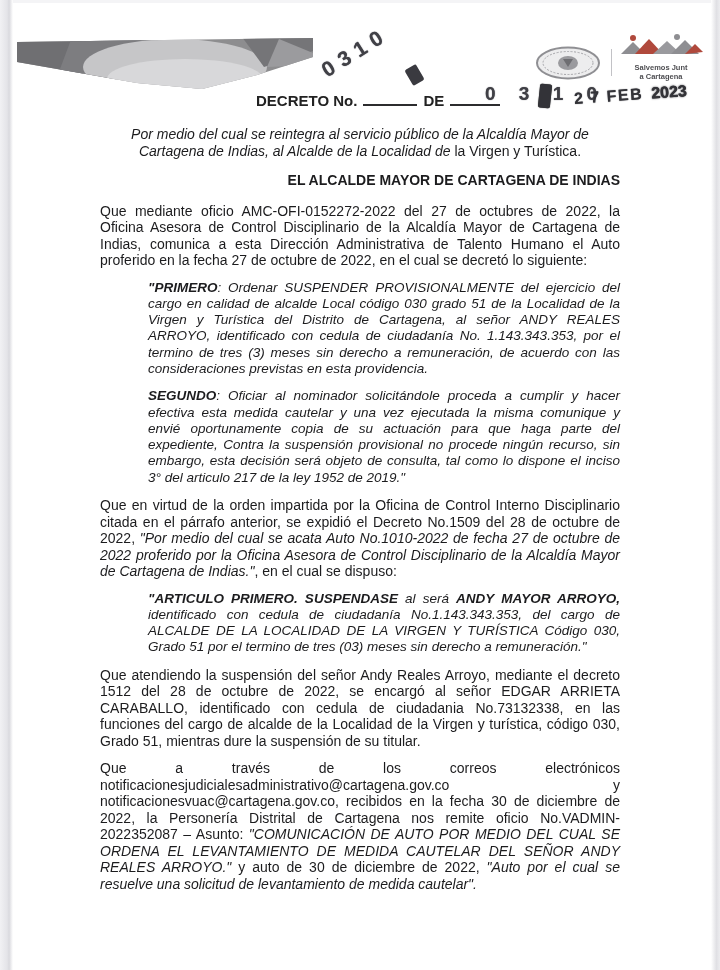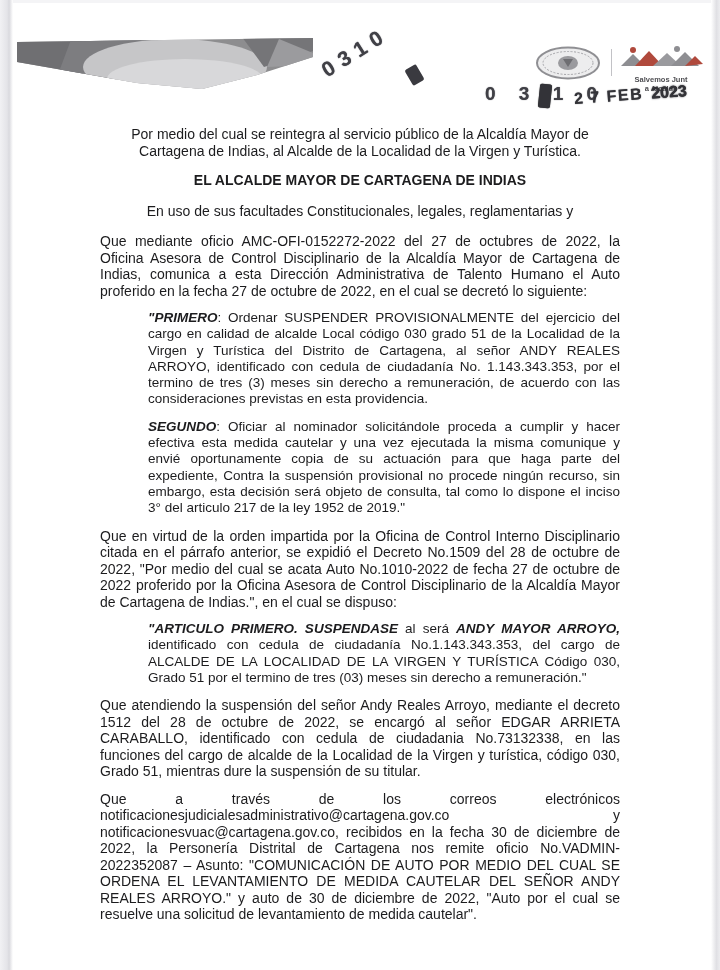--- a/index.html
+++ b/index.html
@@ -18,37 +18,37 @@
   .decreto-line{position:absolute;left:256px;top:92px;font-weight:bold;font-size:15px;color:#222;white-space:nowrap;}
   .blank{display:inline-block;border-bottom:2px solid #2c2c2e;width:54px;height:12px;margin:0 6px;}
   .blank2{width:50px;}
   .stamp{position:absolute;font-weight:bold;color:#404046;text-shadow:0 0 1px #55555c;}
   .stamp-rot{left:330px;top:58px;font-size:21px;letter-spacing:7px;transform:rotate(-32deg);transform-origin:left bottom;}
   .stamp-flat{left:485px;top:83px;font-size:19px;letter-spacing:9px;}
   .ink-blob{position:absolute;left:539px;top:84px;width:12px;height:24px;background:#333338;border-radius:2px;transform:rotate(6deg);box-shadow:0 0 1px #222;}
   .ink-dot{position:absolute;left:408px;top:66px;width:13px;height:18px;background:#3a3a40;border-radius:2px;transform:rotate(-30deg);}
   .seal{position:absolute;left:535px;top:46px;}
   .logo-divider{position:absolute;left:611px;top:49px;width:1px;height:27px;background:#c2c2c6;}
-  .salvemos{position:absolute;left:619px;top:46px;width:92px;height:48px;overflow:hidden;}
+  .salvemos{position:absolute;left:619px;top:34px;width:92px;height:48px;overflow:hidden;}
   .salvemos-text{font-size:7.5px;font-weight:bold;color:#4e4e52;line-height:8.5px;text-align:center;width:84px;}
   .date-stamp{position:absolute;left:574px;top:86px;font-size:16px;font-weight:bold;color:#333338;
     letter-spacing:1.5px;transform:rotate(-4deg);white-space:nowrap;text-shadow:0 0 1px #44444a;}
   .date-stamp .yr{font-weight:bold;letter-spacing:0;margin-left:2px;text-shadow:0 0 2px #2c2c30,0.5px 0 0 #2c2c30;}
 
   .content{position:absolute;left:100px;top:126px;width:520px;font-size:14px;line-height:16.5px;}
   .content p{margin:0 0 11px 0;}
   .center{text-align:center;}
   .bold{font-weight:bold;}
-  .i{}
+  .i{font-style:italic;}
   .bi{font-style:italic;font-weight:bold;}
   .just{text-align:justify;}
   .subject{padding:0 28px;font-size:14px;margin-bottom:13px !important;}
   .quote{margin-left:48px !important;text-align:justify;font-size:13.5px;line-height:16.3px;}
   .u{}
-  .gap-sm{margin-bottom:14px !important;}
+  .gap-sm{margin-bottom:14px !important;text-align:right;}
 </style>
 </head>
 <body>
 
 <div class="paper">
   <div class="edge-top"></div>
   <div class="edge-left"></div>
   <div class="edge-right"></div>
 
   <header>
@@ -62,20 +62,23 @@
         <rect x="0" y="0" width="296" height="58" fill="#8d8d8f"></rect>
         <polygon points="0,0 130,0 60,40 0,40" fill="#6f6f72"></polygon>
         <polygon points="55,0 145,0 95,46 40,40" fill="#7d7d80"></polygon>
         <ellipse cx="158" cy="30" rx="92" ry="28" fill="#c6c6c8"></ellipse>
         <ellipse cx="168" cy="42" rx="78" ry="20" fill="#d8d8da"></ellipse>
         <polygon points="225,0 296,0 296,14 247,30" fill="#757578"></polygon>
         <polygon points="262,2 296,16 296,28 250,30" fill="#9b9b9e"></polygon>
       </g>
     </svg>
 
+    <div class="decreto-line">
+      <span>DECRETO No.</span><span class="blank"></span><span>DE</span><span class="blank blank2"></span>
+    </div>
 
     <div class="stamp stamp-rot">0310</div>
     <div class="ink-dot"></div>
     <div class="stamp stamp-flat">0 3 1 0</div>
     <div class="ink-blob"></div>
 
     <svg class="seal" width="66" height="34" viewBox="0 0 66 34">
       <ellipse cx="33" cy="17" rx="31" ry="15.5" fill="#ededee" stroke="#8f8f93" stroke-width="2"></ellipse>
       <ellipse cx="33" cy="17" rx="25" ry="11.5" fill="none" stroke="#a5a5a9" stroke-width="1" stroke-dasharray="2,1.5"></ellipse>
       <ellipse cx="33" cy="17" rx="10" ry="7" fill="#9a9a9e"></ellipse>
@@ -88,35 +91,34 @@
       <svg width="84" height="26" viewBox="0 0 84 26">
         <circle cx="14" cy="4" r="3" fill="#b0493c"></circle>
         <circle cx="58" cy="3" r="3" fill="#8e8e92"></circle>
         <polygon points="2,20 14,8 26,20" fill="#8e8e92"></polygon>
         <polygon points="16,20 30,5 44,20" fill="#b0493c"></polygon>
         <polygon points="34,20 48,7 62,20" fill="#9a9a9e"></polygon>
         <polygon points="52,20 66,6 80,20" fill="#8e8e92"></polygon>
         <polygon points="66,20 76,10 84,18" fill="#b0493c"></polygon>
       </svg>
       <div class="salvemos-text">Salvemos Junt</div>
-      <div class="salvemos-text">a Alcalde</div>
+      <div class="salvemos-text">a Cartagena</div>
     </div>
 
     <div class="date-stamp">
       <span>2 7 FEB</span>
       <span class="yr">2023</span>
     </div>
   </header>
 
   <main class="content">
     <p class="subject center"><span class="i">Por medio del cual se reintegra al servicio público de la Alcaldía Mayor de Cartagena de Indias, al Alcalde de la Localidad de </span><span>la Virgen y Turística.</span></p>
 
     <p class="center bold gap-sm">EL ALCALDE MAYOR DE CARTAGENA DE INDIAS</p>
 
-    <p class="center gap-sm">En uso de sus facultades Constitucionales, legales, reglamentarias y</p>
 
 
     <p class="just">Que mediante oficio AMC-OFI-0152272-2022 del 27 de octubres de 2022, la Oficina Asesora de Control Disciplinario de la Alcaldía Mayor de Cartagena de Indias, comunica a esta Dirección Administrativa de Talento Humano el Auto proferido en la fecha 27 de octubre de 2022, en el cual se decretó lo siguiente:</p>
 
     <p class="quote"><span class="bi">"PRIMERO</span><span class="i">: Ordenar SUSPENDER PROVISIONALMENTE del ejercicio del cargo en calidad de alcalde Local código 030 grado 51 de la Localidad de la Virgen y Turística del Distrito de Cartagena, al señor ANDY REALES ARROYO, identificado con cedula de ciudadanía No. 1.143.343.353, por el termino de tres (3) meses sin derecho a remuneración, de acuerdo con las consideraciones previstas en esta providencia.</span></p>
 
     <p class="quote"><span class="bi">SEGUNDO</span><span class="i">: Oficiar al nominador solicitándole proceda a cumplir y hacer efectiva esta medida cautelar y una vez ejecutada la misma comunique y envié oportunamente copia de su actuación para que haga parte del expediente, Contra la suspensión provisional no procede ningún recurso, sin embargo, esta decisión será objeto de consulta, tal como lo dispone el inciso 3° del articulo 217 de la ley 1952 de 2019."</span></p>
 
     <p class="just"><span>Que en virtud de la orden impartida por la Oficina de Control Interno Disciplinario citada en el párrafo anterior, se expidió el Decreto No.1509 del 28 de octubre de 2022, </span><span class="i">"Por medio del cual se acata Auto No.1010-2022 de fecha 27 de octubre de 2022 proferido por la Oficina Asesora de Control Disciplinario de la Alcaldía Mayor de Cartagena de Indias."</span><span>, en el cual se dispuso:</span></p>
 

